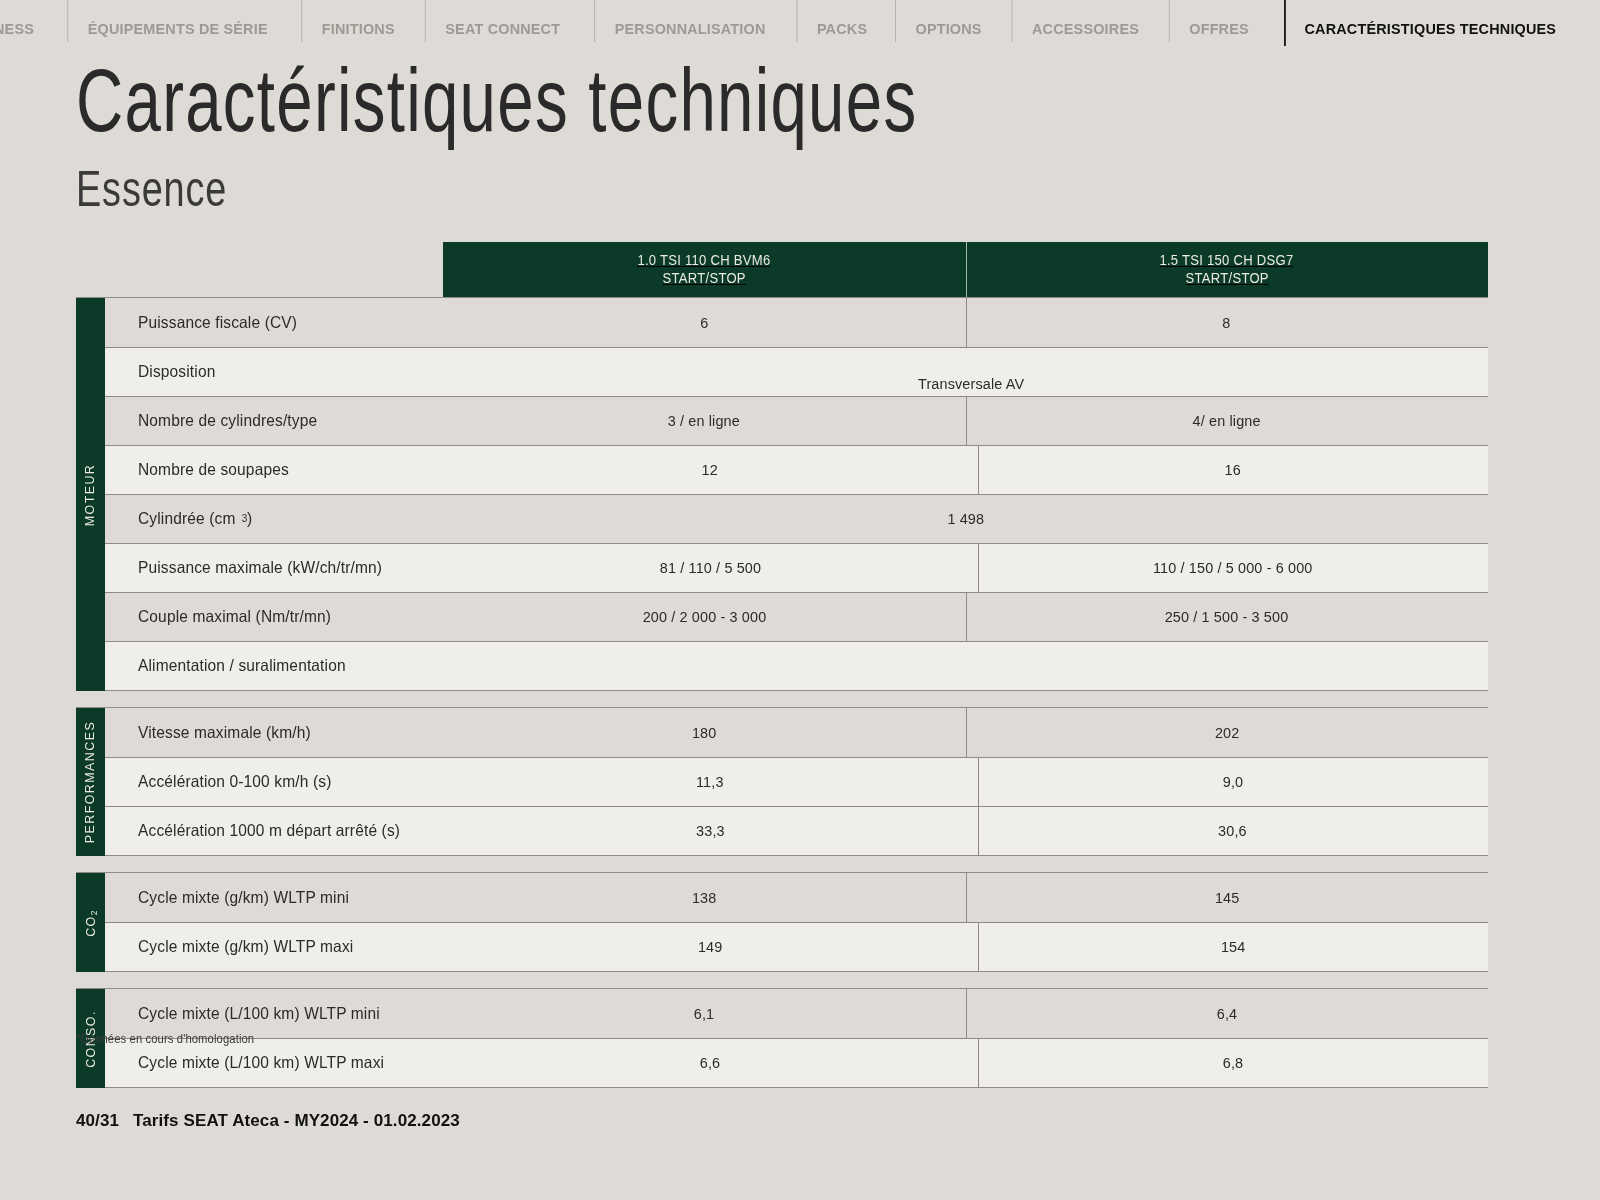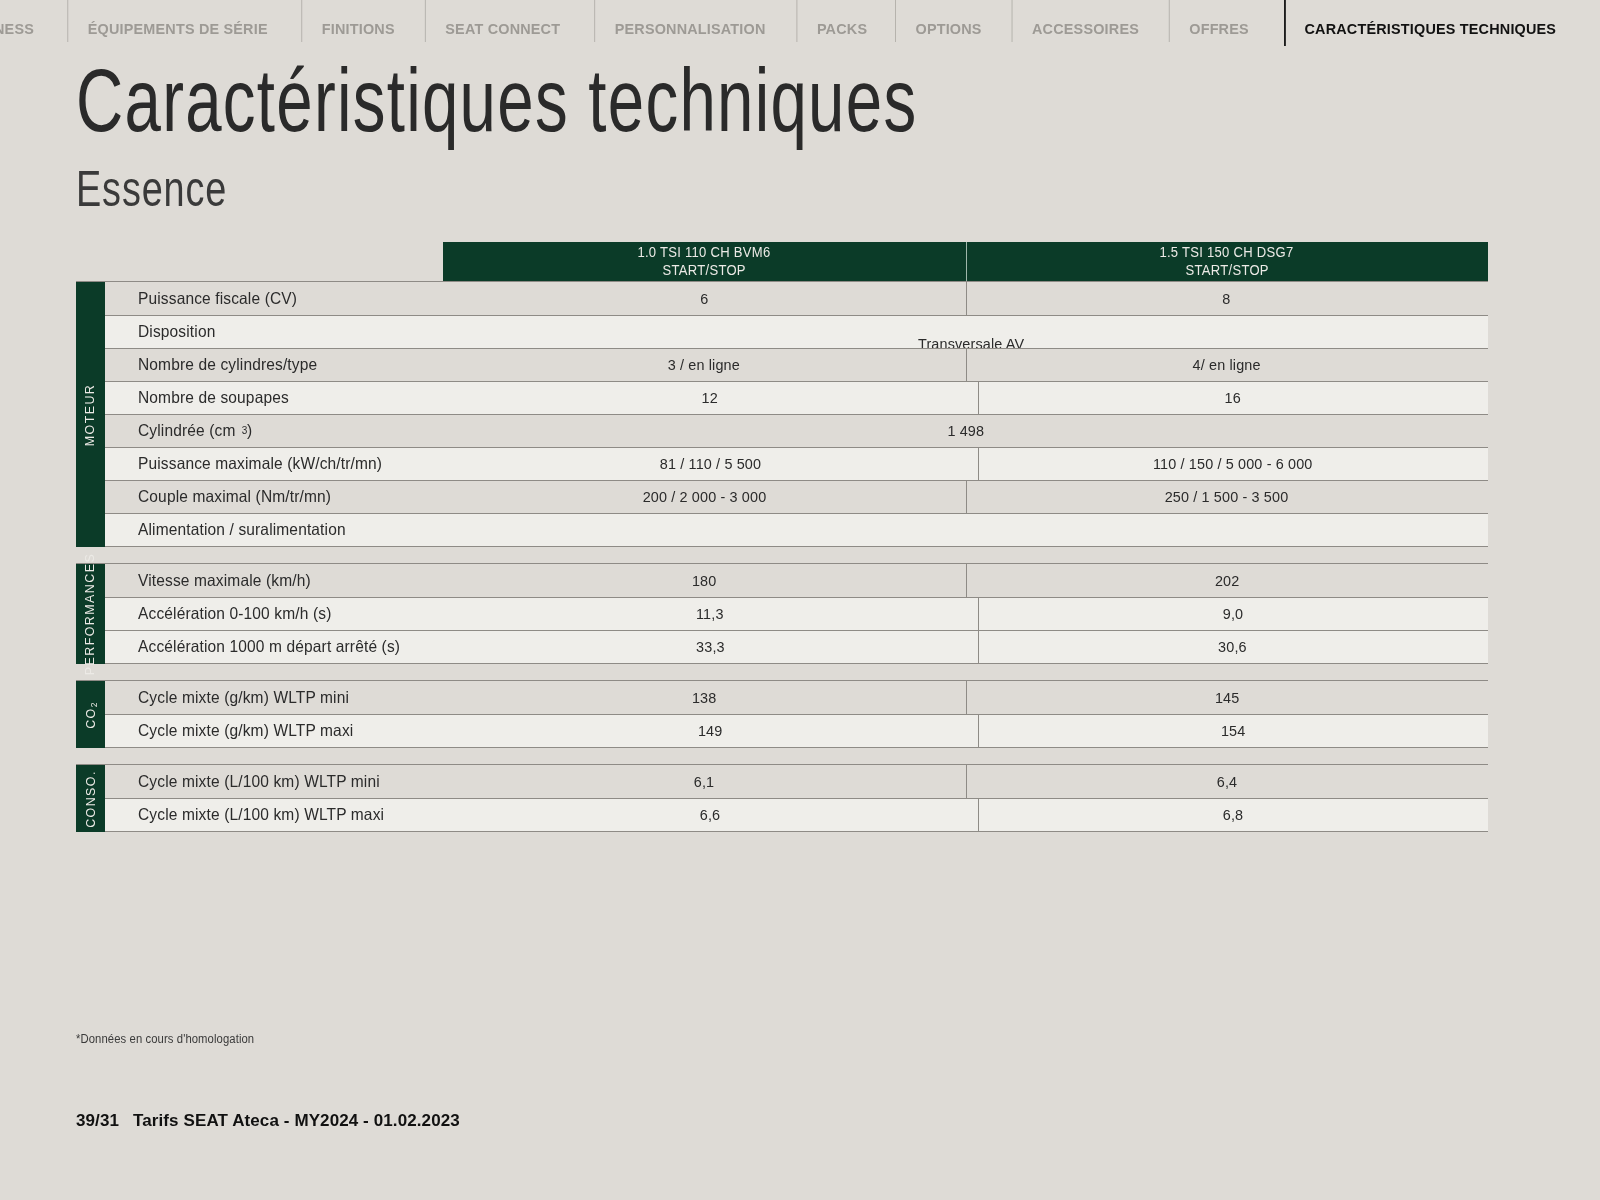--- a/index.html
+++ b/index.html
@@ -59,21 +59,21 @@
     letter-spacing:1px;
     transform:scaleX(0.86) scaleY(1.15);
     transform-origin:left top;
     white-space:nowrap;
   }
 
   
   .table-wrap { position:absolute; left:76px; top:242px; width:1412px; }
 
   
-  .thead { display:flex; height:40px; width:100%; }
+  .thead { display:flex; height:56px; width:100%;text-decoration:underline; }
   .thead .spacer { width:367px; flex:0 0 367px; }
   .thead .hcell {
     flex:1 1 0;
     background:#0b3b28;
     color:#eceae6;
     display:flex; flex-direction:column;
     align-items:center; justify-content:center;
     font-size:14.5px; font-weight:400;
     line-height:1.22;
     letter-spacing:0.3px;
@@ -102,21 +102,21 @@
     transform:rotate(-90deg);
     white-space:nowrap;
     color:#eceae6;
     font-size:12.5px;
     font-weight:500;
     letter-spacing:1.4px;
   }
   .group-tab .vlabel sub { font-size:8.5px; vertical-align:baseline; position:relative; top:2px; }
 
   .rows { margin-left:29px; }
-  .row { display:flex; height:33px; position:relative; }
+  .row { display:flex; height:49px; position:relative; }
   .row.odd  { background:#dedbd6; }
   .row.even { background:#efeeea;gap:12px; }
   .row + .row::before{
     content:""; position:absolute; left:0; right:0; top:0; height:1px;
     background:#8e8b86;
   }
   .row .label {
     width:338px; flex:0 0 338px;
     display:flex; align-items:center;
     padding-left:33px;
@@ -376,16 +376,16 @@
               </div>
             </div>
           </div>
         </div>
       </div>
   </div>
 
   <div class="note"><span>*Données en cours d'homologation</span></div>
 
   <div class="footer">
-    <span class="pg">39/31</span><span>Tarifs SEAT Ateca - MY2024 - 01.02.2023</span>
+    <span class="pg">40/31</span><span>Tarifs SEAT Ateca - MY2024 - 01.02.2023</span>
   </div>
 
 </div>
 
 </body></html>

